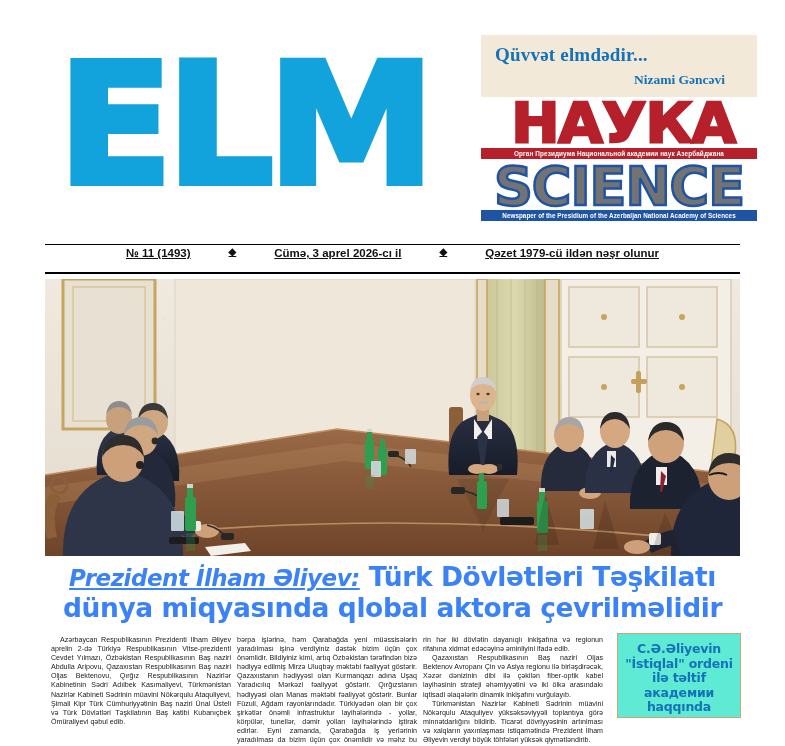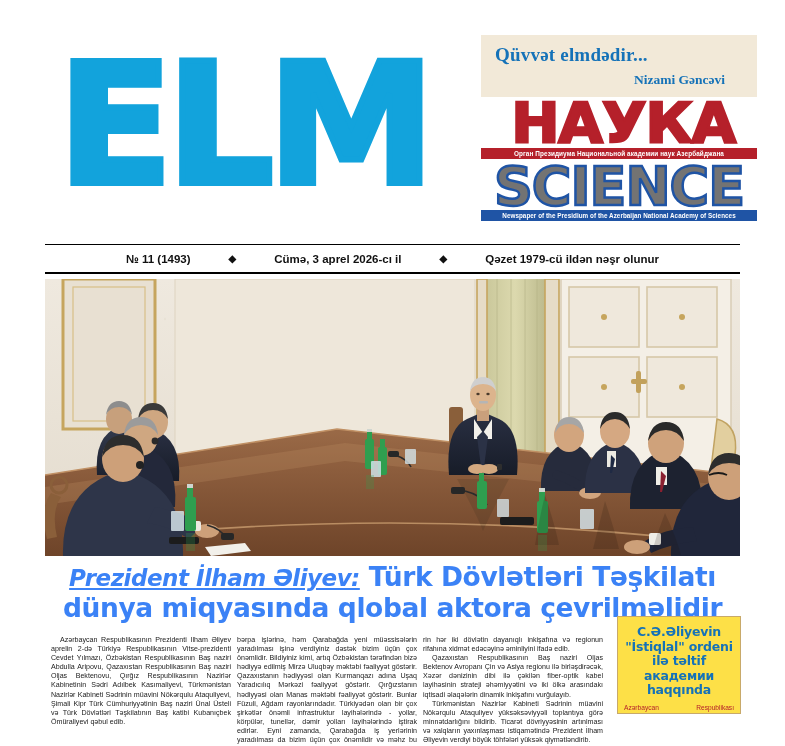--- a/index.html
+++ b/index.html
@@ -93,22 +93,22 @@
   .rule-top {
     position: absolute; left: 45px; top: 244px; width: 695px;
     border-top: 1.2px solid #000;
   }
   .rule-bot {
     position: absolute; left: 45px; top: 272px; width: 695px;
     border-top: 2.6px solid #000;
   }
   .issue-bar {
     position: absolute; left: 45px; top: 247px; width: 695px; height: 24px;
-    display: flex; align-items: center; justify-content: center;
-    font-size: 11.5px; font-weight: bold; color: #111;
+    display: flex; align-items: flex-start; justify-content: center;
+    font-size: 11.5px; font-weight: bold; color: #111; text-decoration: underline;
   }
   .issue-bar span.item { white-space: nowrap; }
   .issue-bar .dia {
     font-size: 10px; color: #111; margin: 0 38px; line-height: 1;
   }
 
   
   .photo {
     position: absolute; left: 45px; top: 279px; width: 695px; height: 277px;
     overflow: hidden; background: #cdbfae;
@@ -150,22 +150,22 @@
     color: #1a1a1a;
     text-align: justify;
     text-indent: 9px;
     margin: 0;
     hyphens: auto;
   }
   .col p.noind { text-indent: 0; }
 
   
   .sidebar-box {
-    position: absolute; left: 617px; top: 616px; width: 124px; height: 98px;
-    background: #fde047;
+    position: absolute; left: 617px; top: 633px; width: 124px; height: 85px;
+    background: #5eead4;
     border: 1.6px solid #c8a96a;
     padding: 8px 6px 0 6px;
     overflow: hidden;
   }
   .sidebar-title {
     font-family: "DejaVu Sans", sans-serif;
     font-weight: bold;
     font-size: 12.5px;
     line-height: 14.5px;
     color: #1572b8;

